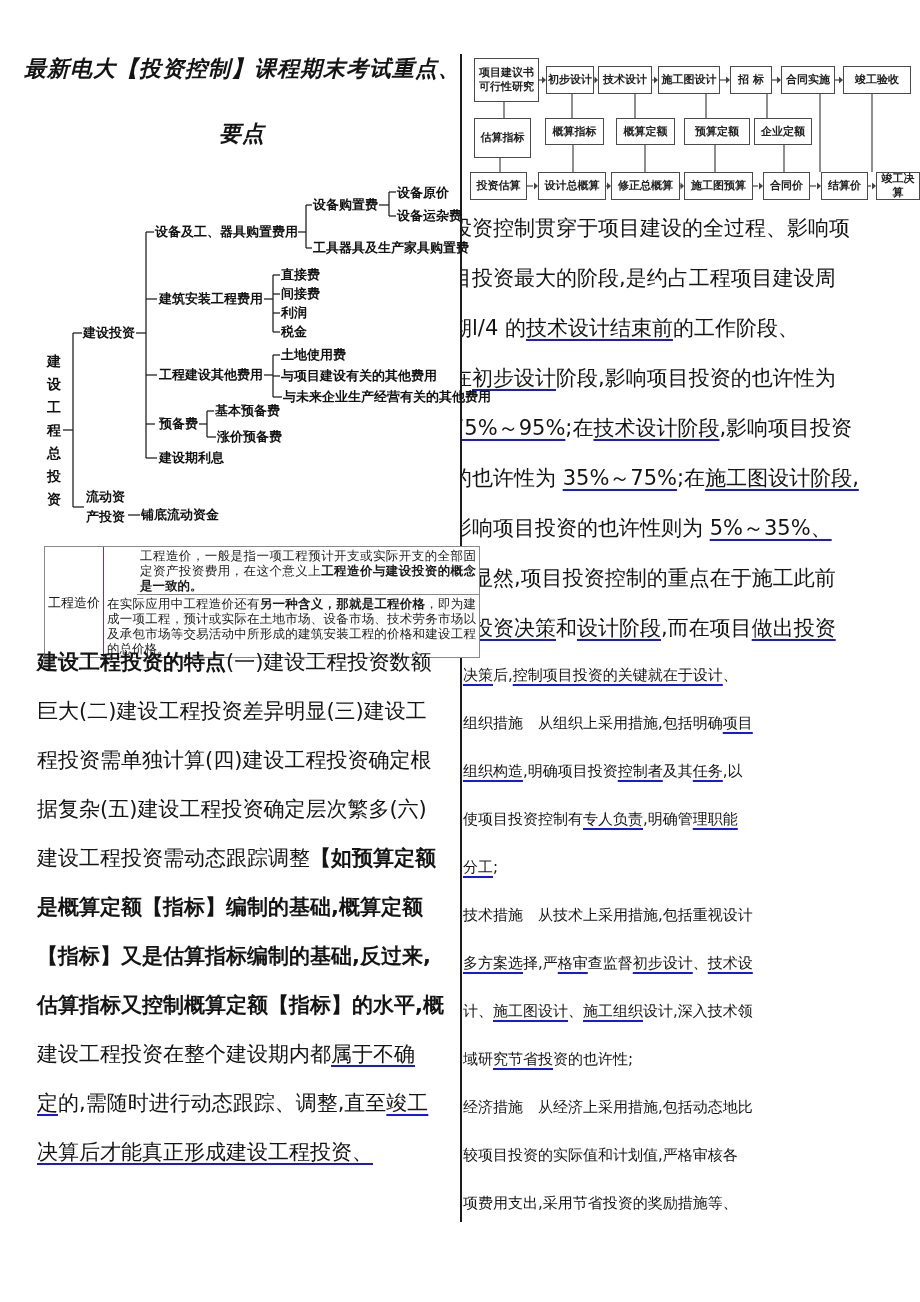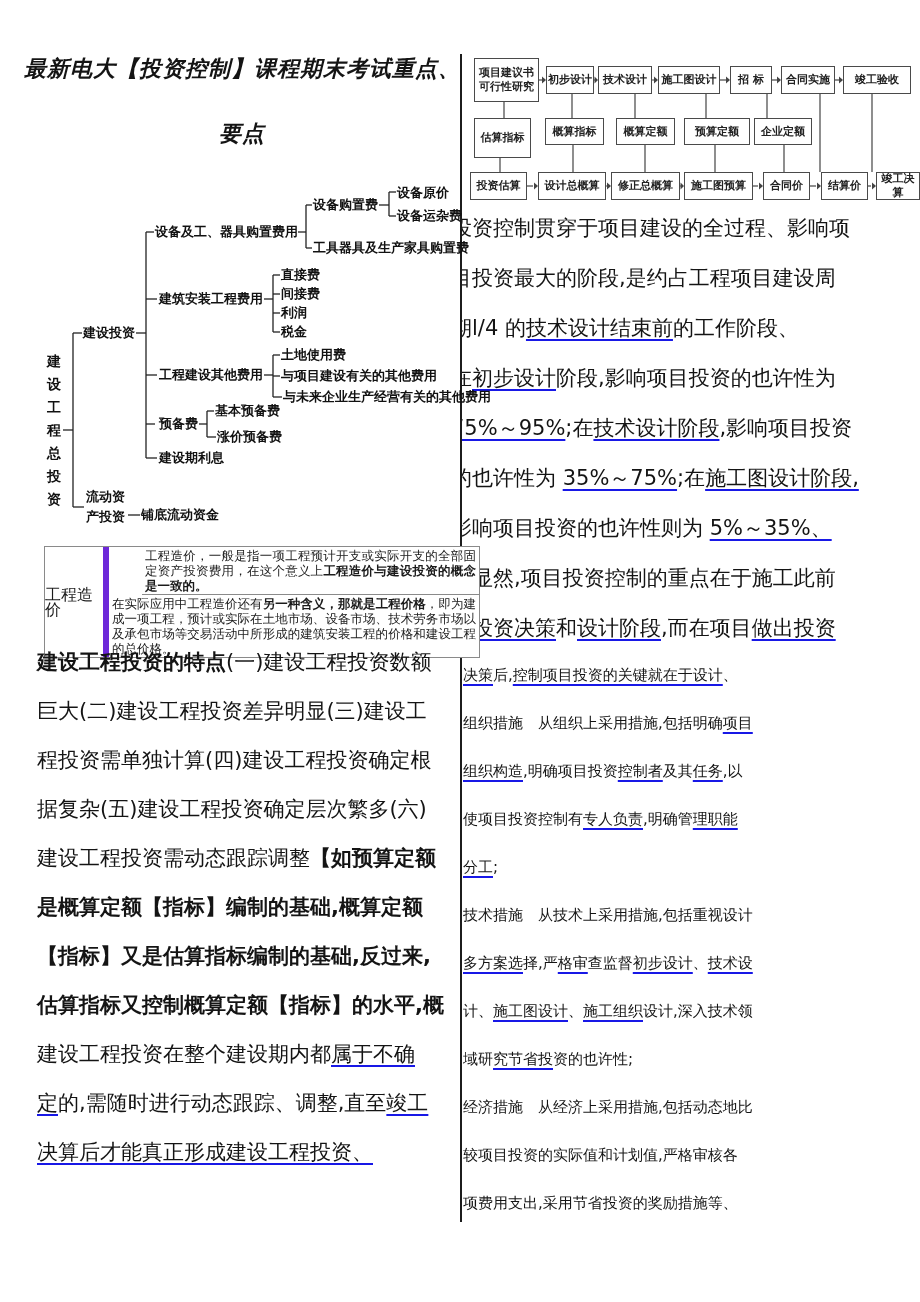--- a/index.html
+++ b/index.html
@@ -15,22 +15,22 @@
   .tree{position:absolute;left:40px;top:185px;width:445px;height:370px;z-index:2;}
   .tree svg{position:absolute;left:0;top:0;}
   .tn{position:absolute;font-size:13px;font-weight:bold;white-space:nowrap;line-height:15px;color:#111;}
   .troot{position:absolute;left:4px;top:165px;width:17px;font-size:14px;font-weight:bold;
          line-height:23px;word-break:break-all;text-align:right;color:#111;}
   .t2l{line-height:20px;}
 
   
   .ctable{position:absolute;left:44px;top:546px;width:434px;display:flex;z-index:2;
           border:1px solid #8a8a8a;font-size:12.5px;line-height:15px;color:#1b1b1b;background:#fff;}
-  .clabel{width:58px;border-right:6px solid #6d28d9;display:flex;align-items:center;
-          justify-content:center;font-size:16px;}
+  .clabel{width:58px;border-right:1px solid #6d28d9;display:flex;align-items:center;
+          justify-content:center;font-size:13px;}
   .cbody{flex:1;}
   .crow{padding:1px 3px;text-align:justify;}
   .crow1{border-bottom:1px solid #8a8a8a;min-height:30px;margin-left:33px;}
   .crow2{min-height:60px;}
 
   
   .ptext .tl{white-space:nowrap;}
   .lpar{position:absolute;left:37px;top:638px;font-size:21px;line-height:49px;z-index:2;}
   .rparA-clip{position:absolute;left:462px;top:203px;width:457px;height:452px;overflow:hidden;z-index:0;}
   .rparA{margin-left:-11px;font-size:21px;line-height:50px;}

